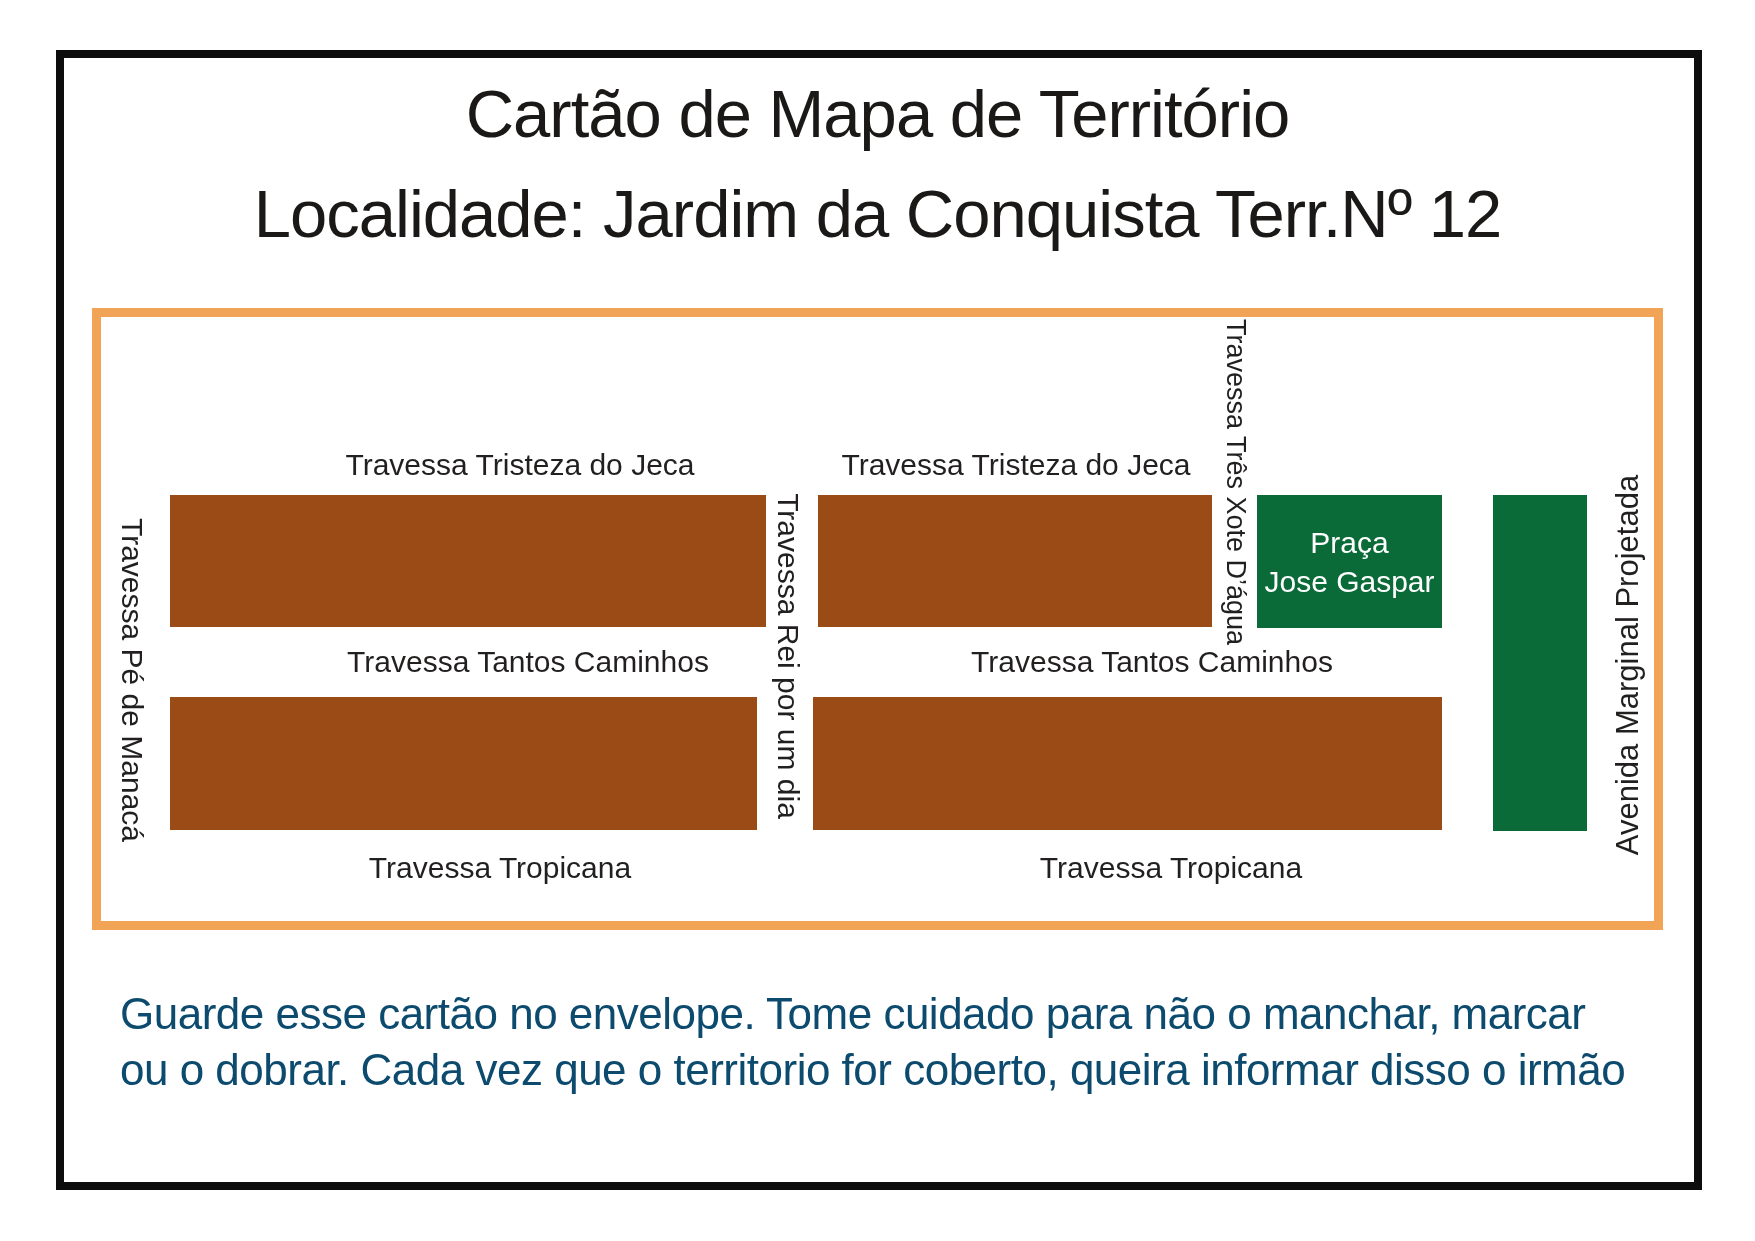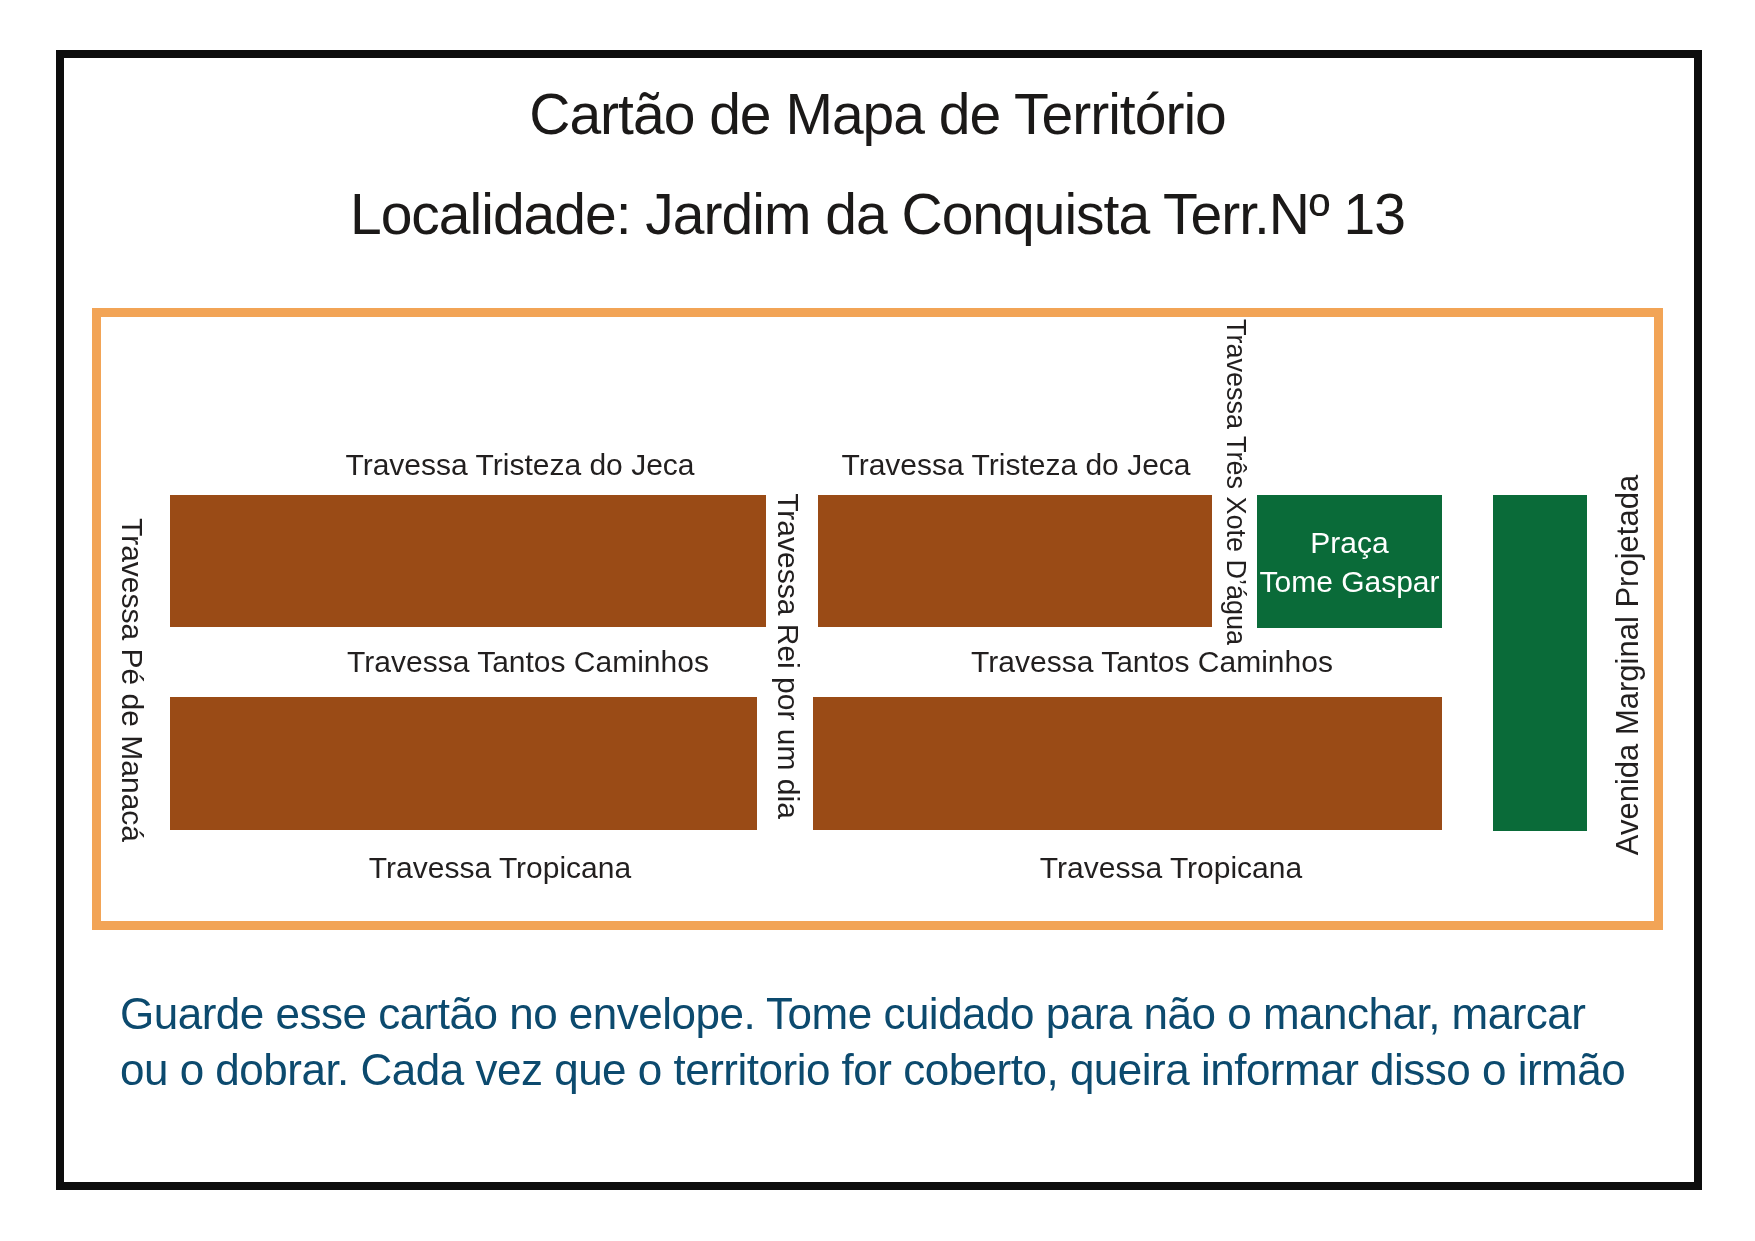--- a/index.html
+++ b/index.html
@@ -15,21 +15,21 @@
     left:56px; top:50px;
     width:1646px; height:1140px;
     border:8px solid #0d0d0d;
     box-sizing:border-box;
     background:#ffffff;
   }
   .title{
     position:absolute;
     left:0; right:0; top:64px;
     text-align:center;
-    font-size:57px;
+    font-size:67px;
     line-height:100px;
     letter-spacing:-1px;
     color:#1b1918;
     white-space:nowrap;
   }
   .map-frame{
     position:absolute;
     left:92px; top:308px;
     width:1571px; height:622px;
     border:9px solid var(--c-orange,#F2A456);
@@ -83,33 +83,33 @@
     white-space:nowrap;
   }
 </style>
 </head>
 <body>
 
 <div class="card-border"></div>
 
 <div class="title">
   <div>Cartão de Mapa de Território</div>
-  <div>Localidade: Jardim da Conquista Terr.Nº 13</div>
+  <div>Localidade: Jardim da Conquista Terr.Nº 12</div>
 </div>
 
 <div class="map-frame">
 
   <div class="blk" style="left:69px; top:178px; width:596px; height:132px;"></div>
   <div class="blk" style="left:717px; top:178px; width:394px; height:132px;"></div>
   <div class="blk" style="left:69px; top:380px; width:587px; height:133px;"></div>
   <div class="blk" style="left:712px; top:380px; width:629px; height:133px;"></div>
 
   <div class="park praca-block" style="left:1156px; top:178px; width:185px; height:133px;">
     <div>Praça</div>
-    <div>Tome Gaspar</div>
+    <div>Jose Gaspar</div>
   </div>
   <div class="park" style="left:1392px; top:178px; width:94px; height:336px;"></div>
 
   <div class="hlabel" style="left:419px; top:148px;">Travessa Tristeza do Jeca</div>
   <div class="hlabel" style="left:915px; top:148px;">Travessa Tristeza do Jeca</div>
   <div class="hlabel" style="left:427px; top:345px;">Travessa Tantos Caminhos</div>
   <div class="hlabel" style="left:1051px; top:345px;">Travessa Tantos Caminhos</div>
   <div class="hlabel" style="left:399px; top:551px;">Travessa Tropicana</div>
   <div class="hlabel" style="left:1070px; top:551px;">Travessa Tropicana</div>
 

